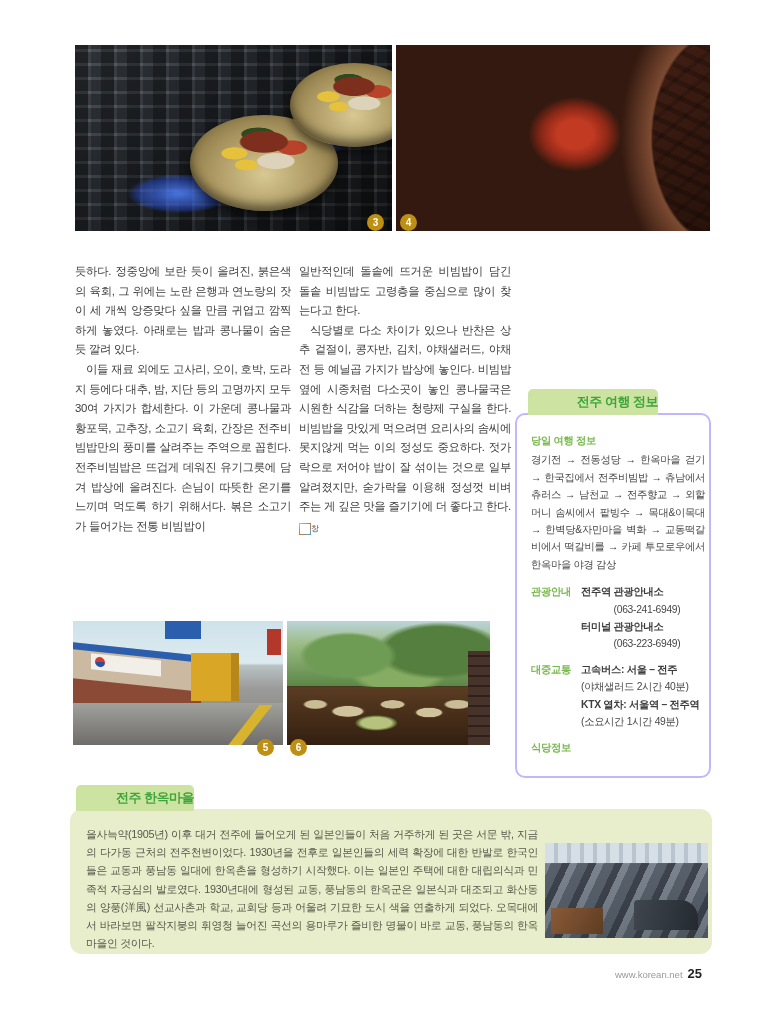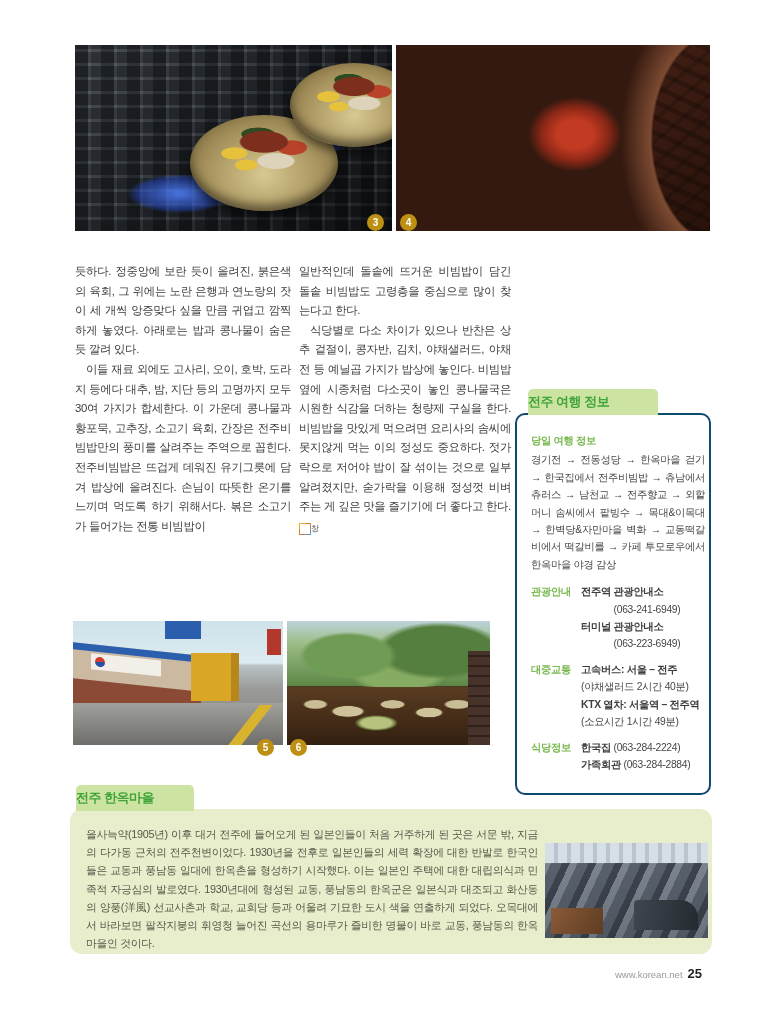--- a/index.html
+++ b/index.html
@@ -77,23 +77,23 @@
   .col1 { left:75px; width:216px; }
   .col2 { left:299px; width:212px; }
   .endmark { display:inline-block; vertical-align:-1px; width:12px; height:12px; padding:1px; background:linear-gradient(135deg,#f0c030,#e07820 45%,#48a0d8); }
   .endmark i { display:block; width:10px; height:10px; background:#fff; font-style:normal; font-size:8px; line-height:10px; text-align:center; color:#555; }
 
   
   .captions { position:absolute; left:515px; top:266px; width:198px; font-size:9.4px; line-height:14.5px; color:#4a4a4a; text-align:justify; letter-spacing:-0.2px; }
   .cap-num { color:#eda22a; font-weight:bold; }
 
   
-  .tab { position:absolute; background:#cde3a2; color:#3fa53a; font-weight:bold; font-size:13px; text-align:left; height:26px; line-height:26px; border-radius:5px 5px 0 0; z-index:2; letter-spacing:-0.5px; }
+  .tab { position:absolute; background:#cde3a2; color:#3fa53a; font-weight:bold; font-size:13px; text-align:right; height:26px; line-height:26px; border-radius:5px 5px 0 0; z-index:2; letter-spacing:-0.5px; }
   .travel-tab { left:528px; top:389px; width:130px; }
-  .travel-box { position:absolute; left:515px; top:413px; width:196px; min-height:330px; background:#fff; border:2px solid #0c4a6e; border-radius:10px; padding:17px 4px 12px 14px; }
+  .travel-box { position:absolute; left:515px; top:413px; width:196px; min-height:330px; background:#fff; border:2px solid #c4b5fd; border-radius:10px; padding:17px 4px 12px 14px; }
   .travel-box { font-size:10.3px; line-height:17.4px; color:#474747; letter-spacing:-0.3px; }
   .day-label { color:#79b94e; font-weight:bold; margin-bottom:2px; }
   .itinerary { text-align:justify; margin-bottom:10px; }
   .info-row { display:flex; margin-bottom:8px; }
   .info-label { width:50px; flex:0 0 50px; color:#79b94e; font-weight:bold; }
   .info-lines { flex:1; }
   .info-name { font-weight:bold; color:#3e3e3e; }
   .indent { padding-left:8px;text-align:center; }
 
   
@@ -150,24 +150,20 @@
       <div class="info-lines">
         <div><span class="info-name">고속버스: 서울 – 전주</span><span></span></div>
         <div><span class="info-name"></span><span>(야채샐러드 2시간 40분)</span></div>
         <div><span class="info-name">KTX 열차: 서울역 – 전주역</span><span></span></div>
         <div><span class="info-name"></span><span>(소요시간 1시간 49분)</span></div>
       </div>
     </div>
 
     <div class="info-row">
       <div class="info-label">식당정보</div>
-      <div class="info-lines">
-        <div><span class="info-name">한국집</span><span> (063-284-2224)</span></div>
-        <div><span class="info-name">가족회관</span><span> (063-284-2884)</span></div>
-      </div>
     </div>
   </div>
 
   <div class="photo photo5">
     <div class="p5-bldg">
       <div class="p5-sign">
           <div class="p5-taegeuk"></div>
         </div>
     </div>
     <div class="p5-band"></div>

